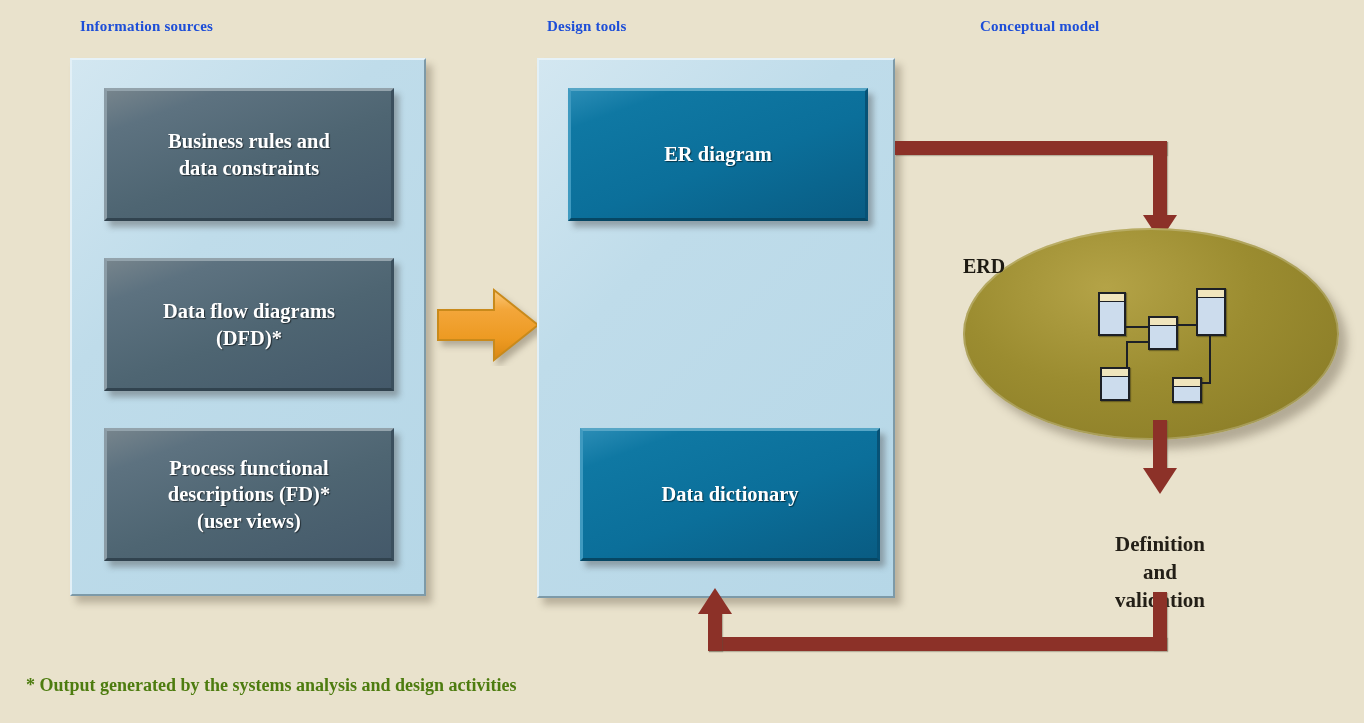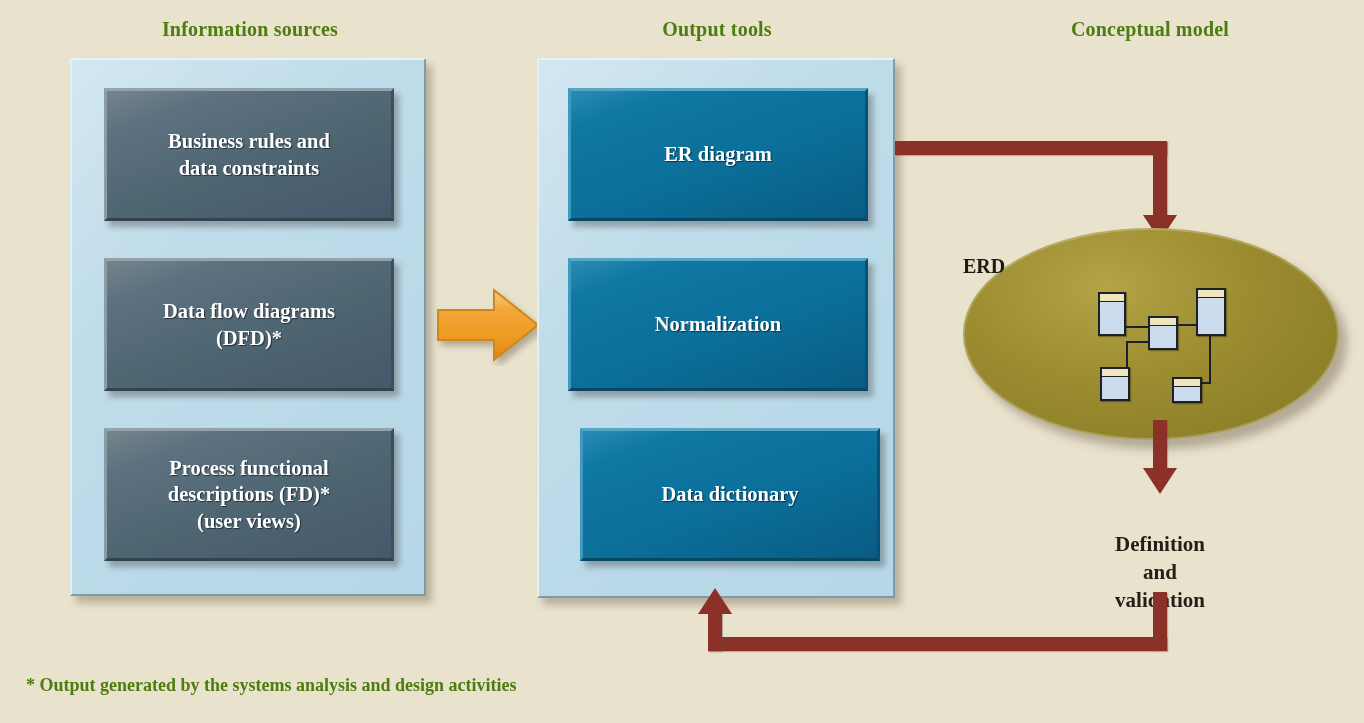--- a/index.html
+++ b/index.html
@@ -10,23 +10,22 @@
     overflow:hidden;
     position:relative;
   }
   #stage{position:absolute;left:0;top:0;width:1364px;height:723px;}
 
   
   .col-title{
     position:absolute;
     font-family:"Liberation Serif", serif;
     font-weight:bold;
-    font-size:20px;
-    color:#4d7c0f;
-    text-align:center;
+    font-size:15px;
+    color:#1d4ed8;
     white-space:nowrap;
     letter-spacing:.2px;
   }
 
   
   .panel{
     position:absolute;
     background:linear-gradient(135deg,#d3e7f1 0%,#bfdcea 35%,#b6d7e7 100%);
     border-top:2px solid #e6f2f8;
     border-left:2px solid #e2f0f7;
@@ -137,21 +136,21 @@
     white-space:nowrap;
   }
 </style>
 </head>
 <body>
 
 <div id="stage">
 
   <div class="col-title" style="left:80px;top:18px;width:340px;">Information sources</div>
 
-  <div class="col-title" style="left:547px;top:18px;width:340px;">Output tools</div>
+  <div class="col-title" style="left:547px;top:18px;width:340px;">Design tools</div>
 
   <div class="col-title" style="left:980px;top:18px;width:340px;">Conceptual model</div>
 
   <div class="panel" style="left:70px;top:58px;width:356px;height:538px;">
   </div>
 
   <div class="ibox slate" style="left:104px;top:88px;width:290px;height:133px;">
     <span class="lbl">Business rules and<br>data constraints</span>
   </div>
 
@@ -175,23 +174,20 @@
     <polygon points="4,26 60,26 60,6 104,41 60,76 60,56 4,56" fill="url(#og)" stroke="#c98a1b" stroke-width="2" style="filter:drop-shadow(4px 5px 3px rgba(90,80,60,.38))"></polygon>
   </svg>
 
   <div class="panel" style="left:537px;top:58px;width:358px;height:540px;">
   </div>
 
   <div class="ibox teal" style="left:568px;top:88px;width:300px;height:133px;">
     <span class="lbl">ER diagram</span>
   </div>
 
-  <div class="ibox teal" style="left:568px;top:258px;width:300px;height:133px;">
-    <span class="lbl">Normalization</span>
-  </div>
 
   <div class="ibox teal" style="left:568px;top:428px;width:300px;height:133px;margin-left:12px;">
     <span class="lbl">Data dictionary</span>
   </div>
 
   <div class="redline" style="left:895px;top:141px;width:272px;height:14px;"></div>
   <div class="redline" style="left:1153px;top:141px;width:14px;height:80px;"></div>
   <div class="redarrow down" style="left:1143px;top:215px;"></div>
 
   <div id="erd-ellipse" style="left:963px;top:228px;width:376px;height:212px;"></div>

